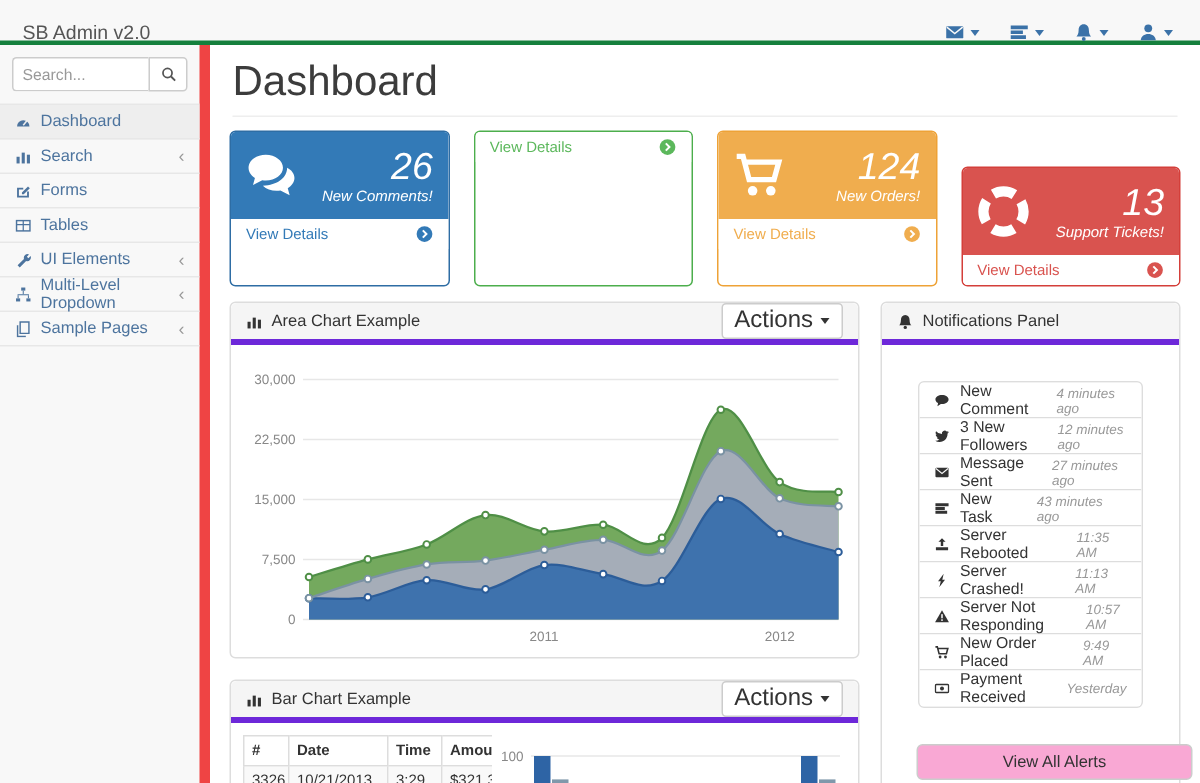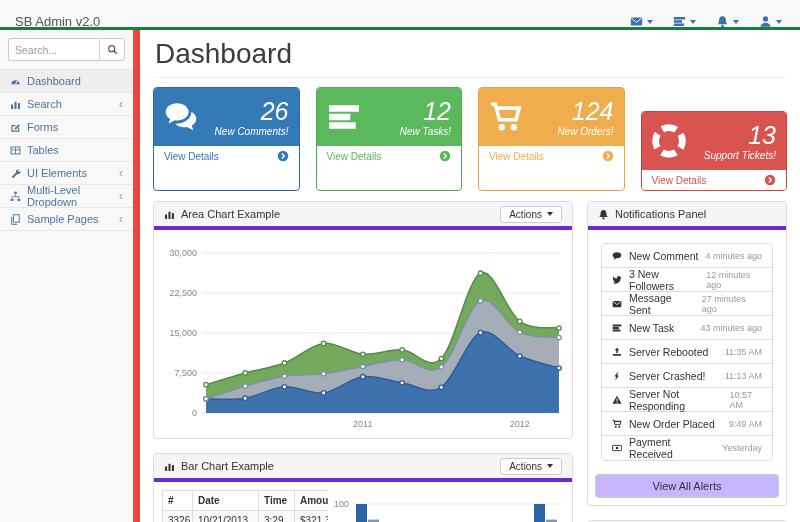--- a/index.html
+++ b/index.html
@@ -53,34 +53,34 @@
 
   .main-row { display:flex; gap:14px; margin-top:10px; align-items:flex-start; }
   .col-left { width:420px; flex:none; }
   .col-right { flex:1; }
 
   .panel { background:#fff; border:1px solid #ddd; border-radius:4px; }
   .panel + .panel { margin-top:14px; }
   .panel-heading { background:#f5f5f5; border-bottom:4px solid #6d28d9; border-radius:4px 4px 0 0;
       padding:0 10px; height:28px; display:flex; align-items:center; gap:6px; font-size:11px; color:#333; }
   .ph-icon { width:11px; height:11px; display:inline-flex; color:#333; }
-  .actions-btn { margin-left:auto; display:flex; align-items:center; gap:5px; font-size:10px;
+  .actions-btn { margin-left:auto; display:flex; align-items:center; gap:5px; font-size:16px;
       color:#333; background:#fff; border:1px solid #ccc; border-radius:3px; padding:2px 8px;
       cursor:pointer; font-family:inherit; }
   .panel-body { padding:8px; }
 
   
-  .notif-list { margin:13px; border:1px solid #ddd; border-radius:4px; overflow:hidden; }
+  .notif-list { margin:24px; border:1px solid #ddd; border-radius:4px; overflow:hidden; }
   .notif-item { display:flex; align-items:center; gap:7px; padding:0 10px; height:24px;
       font-size:10.5px; color:#333; background:#fff; border-bottom:1px solid #ddd; cursor:pointer; }
   .notif-item:last-child { border-bottom:none; }
   .notif-icon { width:10px; height:10px; display:inline-flex; color:#333; flex:none; }
-  .notif-time { margin-left:auto; font-size:9px; color:#999; }
-  .view-all-btn { display:block; margin:7px; width:calc(100% - 14px); padding:5px 0; text-align:center;
-      font-size:11px; color:#333; background:#c4b5fd; border:1px solid #ccc; border-radius:4px;
+  .notif-time { margin-left:auto; font-size:9px; font-style:italic; color:#999; }
+  .view-all-btn { display:block; margin:23px; width:calc(100% - 14px); padding:5px 0; text-align:center;
+      font-size:11px; color:#333; background:#f9a8d4; border:1px solid #ccc; border-radius:4px;
       cursor:pointer; font-family:inherit; }
 
   
   .bar-body { display:flex; padding:8px; }
   .table-wrap { width:166px; flex:none; overflow:hidden; }
   table.grid { border-collapse:collapse; table-layout:fixed; width:198px; font-size:10px; color:#333; }
   table.grid th, table.grid td { border:1px solid #ddd; padding:4px 5px; text-align:left;
       vertical-align:top; font-weight:normal; overflow:hidden; }
   table.grid th { font-weight:bold; }
   table.grid tbody tr:nth-child(odd) { background:#f9f9f9; }
@@ -251,31 +251,20 @@
               <span>View Details</span>
               <span class="tile-arrow">
                 <svg viewBox="0 0 16 16" fill="currentColor">
                   <circle cx="8" cy="8" r="7"></circle>
                   <path d="M6.5 4.8L9.7 8l-3.2 3.2" fill="none" stroke="#fff" stroke-width="1.8"></path>
                 </svg>
               </span>
             </div>
           </div>
           <div class="tile" style="border-color: rgb(76, 174, 76);">
-            <div class="tile-head" style="background: rgb(92, 184, 92);">
-              <span class="tile-icon">
-                <svg viewBox="0 0 16 16" fill="currentColor">
-                  <path d="M1 2.5h14v3H1zM1 6.5h10v3H1zM1 10.5h12.5v3H1z"></path>
-                </svg>
-              </span>
-              <div class="tile-meta">
-                <div class="tile-value">12</div>
-                <div class="tile-label">New Tasks!</div>
-              </div>
-            </div>
             <div class="tile-foot" style="color: rgb(92, 184, 92);">
               <span>View Details</span>
               <span class="tile-arrow">
                 <svg viewBox="0 0 16 16" fill="currentColor">
                   <circle cx="8" cy="8" r="7"></circle>
                   <path d="M6.5 4.8L9.7 8l-3.2 3.2" fill="none" stroke="#fff" stroke-width="1.8"></path>
                 </svg>
               </span>
             </div>
           </div>

